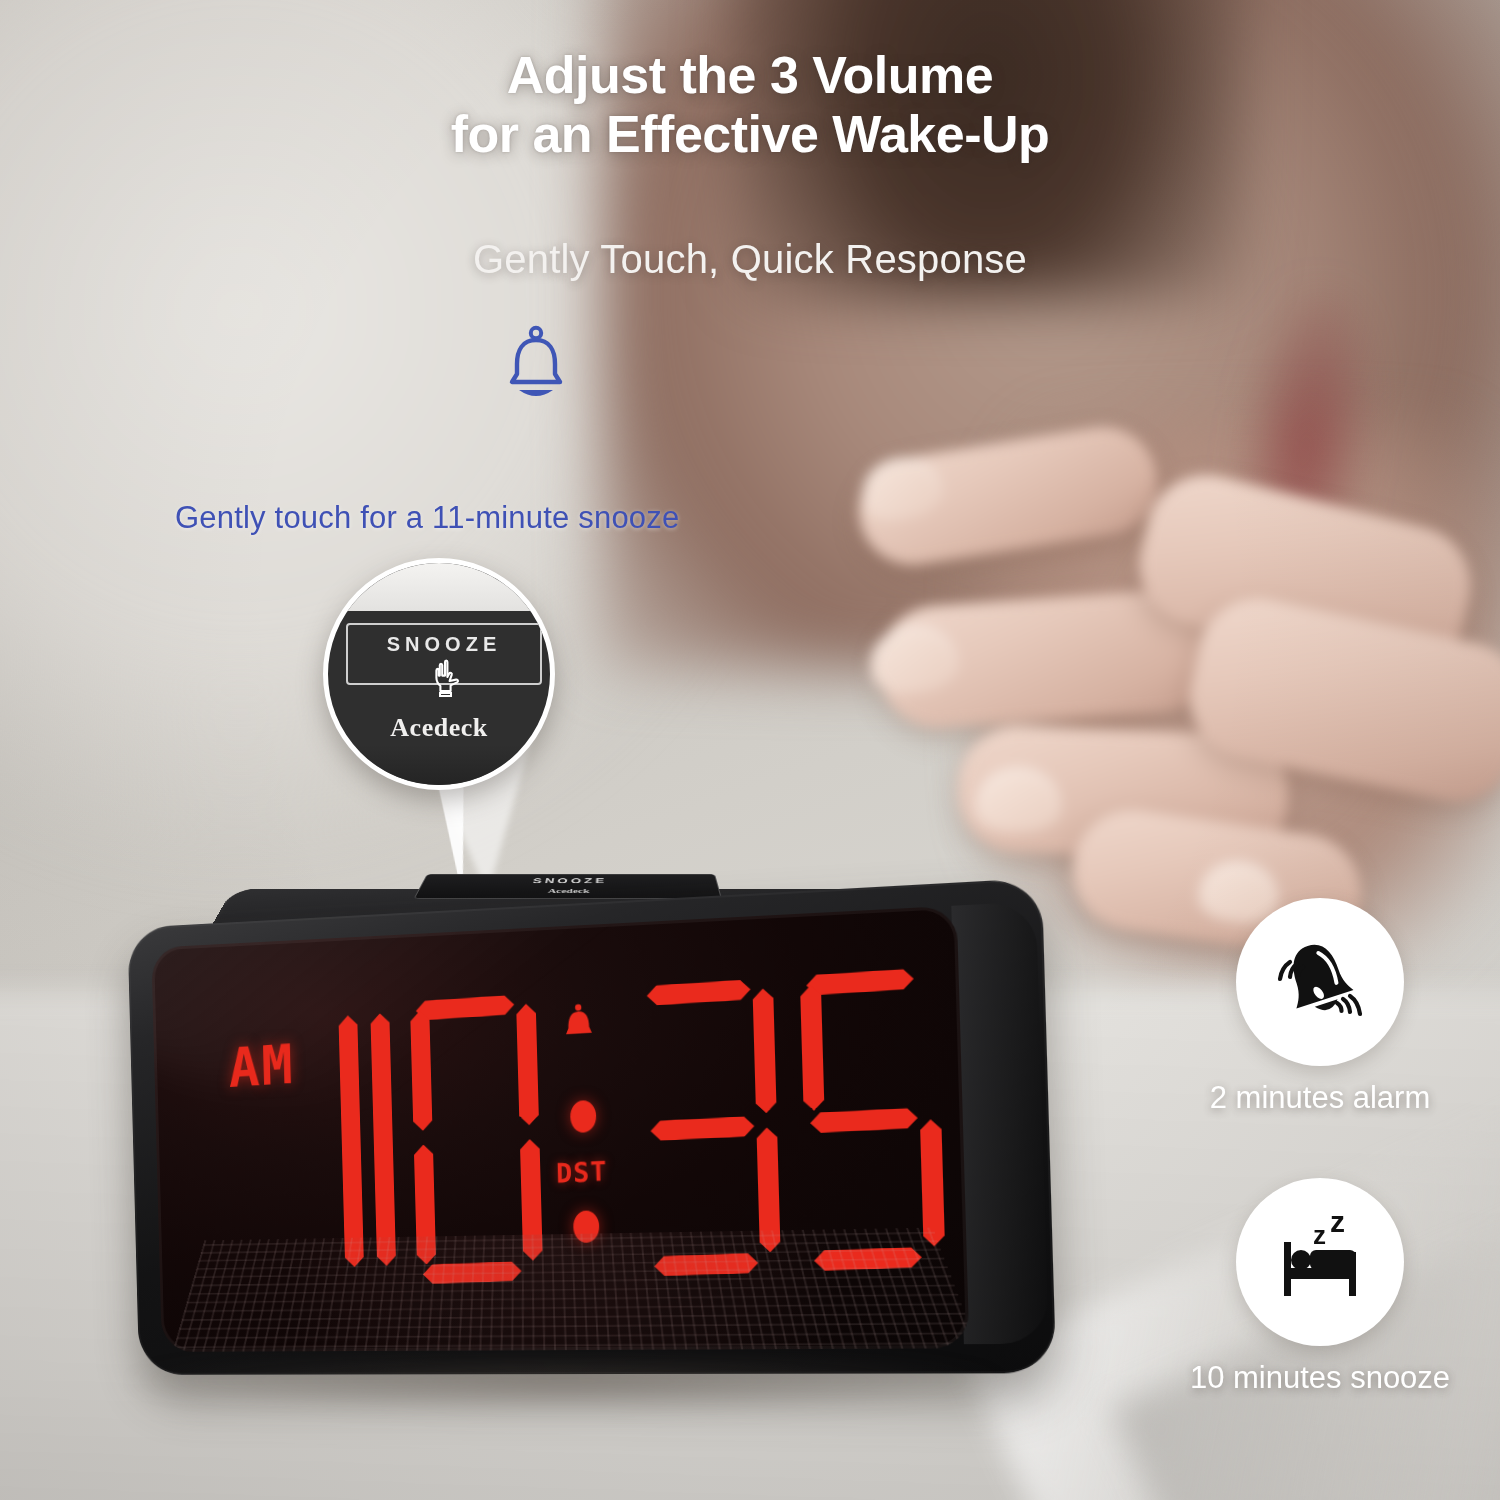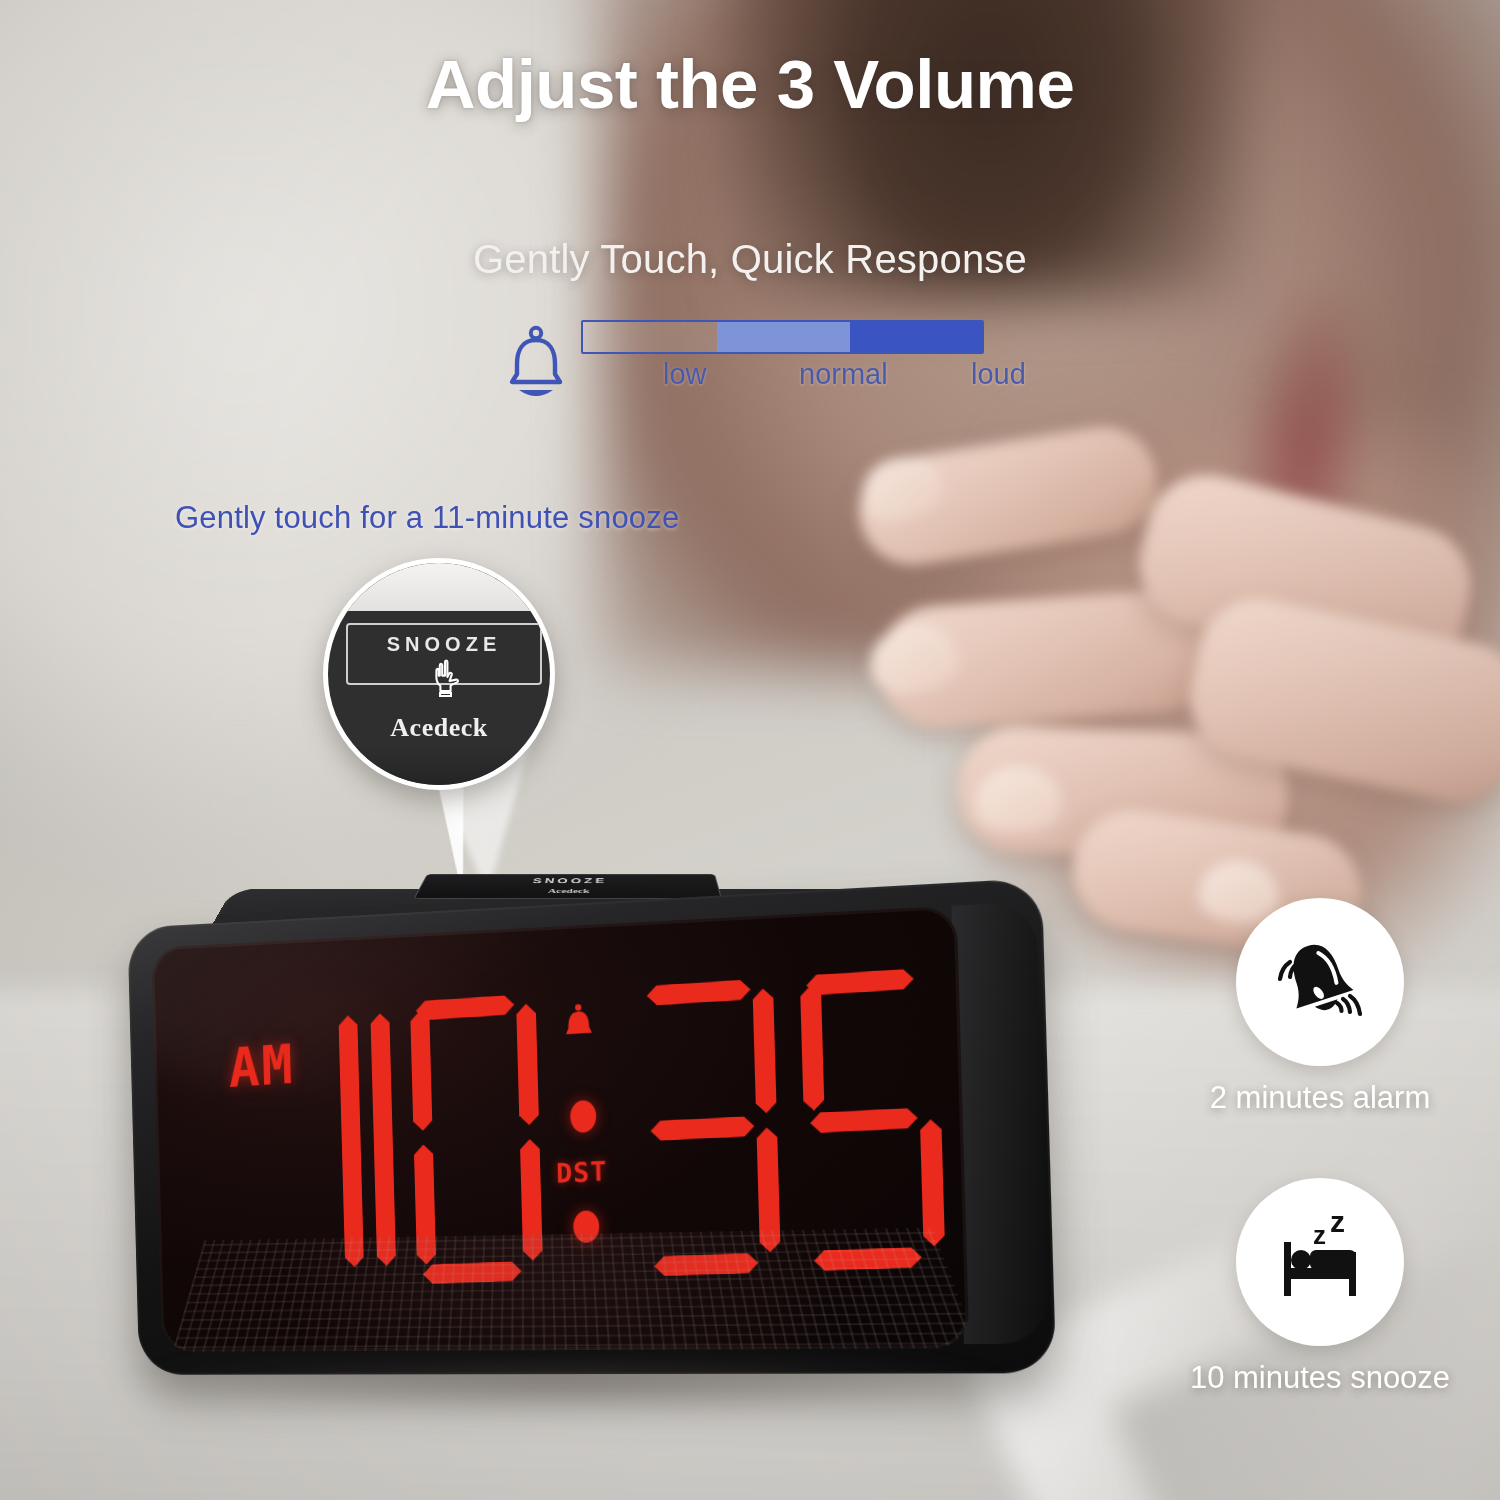--- a/index.html
+++ b/index.html
@@ -82,21 +82,21 @@
   }
   .bg-vignette{
     position:absolute; inset:0;
     background:radial-gradient(ellipse at 50% 40%, rgba(0,0,0,0) 45%, rgba(70,62,56,0.10) 100%);
   }
 
   
   .headline{
     position:absolute; left:0; right:0; top:46px;
     text-align:center; color:#ffffff;
-    font-size:69px; font-weight:bold; line-height:1.13;
+    font-size:52px; font-weight:bold; line-height:1.13;
     letter-spacing:-0.5px;
     text-shadow:0 2px 14px rgba(60,50,45,0.38), 0 0 3px rgba(70,60,55,0.25);
   }
   .headline .l2{ display:block; }
   .subhead{
     position:absolute; left:0; right:0; top:237px;
     text-align:center; color:#f3f1ef;
     font-size:40px; font-weight:400; letter-spacing:0.2px;
     text-shadow:0 2px 10px rgba(60,50,45,0.35);
   }
@@ -344,42 +344,31 @@
   </div>
 
   <div class="bg-sheetA"></div>
   <div class="bg-sheetEdge"></div>
   <div class="bg-sheetEdge2"></div>
   <div class="bg-vignette"></div>
 </div>
 
 <div class="headline">
   <span>Adjust the 3 Volume</span>
+  <span class="l2">for an Effective Wake-Up</span>
 </div>
 <div class="subhead">Gently Touch, Quick Response</div>
 
 <div class="volume-row">
   <svg class="bell-outline" viewBox="0 0 62 78">
     <circle cx="31" cy="9" r="5.2" fill="none" stroke="#3f56b6" stroke-width="4"></circle>
     <path d="M31 16 C18 16 12 26 12 40 L12 50 L7 58 L55 58 L50 50 L50 40 C50 26 44 16 31 16 Z" fill="none" stroke="#3f56b6" stroke-width="4.4" stroke-linejoin="round"></path>
     <path d="M14 66 Q31 78 48 66 Z" fill="#3f56b6"></path>
   </svg>
 
-  <div class="vol-block">
-    <div class="vol-bar">
-      <div class="vol-seg seg-low"></div>
-      <div class="vol-seg seg-normal"></div>
-      <div class="vol-seg seg-loud"></div>
-    </div>
-    <div class="vol-labels">
-      <span class="lbl-low">low</span>
-      <span class="lbl-normal">normal</span>
-      <span class="lbl-loud">loud</span>
-    </div>
-  </div>
 </div>
 
 <div class="touch-note">Gently touch for a 11-minute snooze</div>
 
 <div class="callout-cone2"></div>
 <div class="callout-cone"></div>
 
 <div class="callout">
   <div class="callout-top"></div>
   <div class="snooze-btn">

